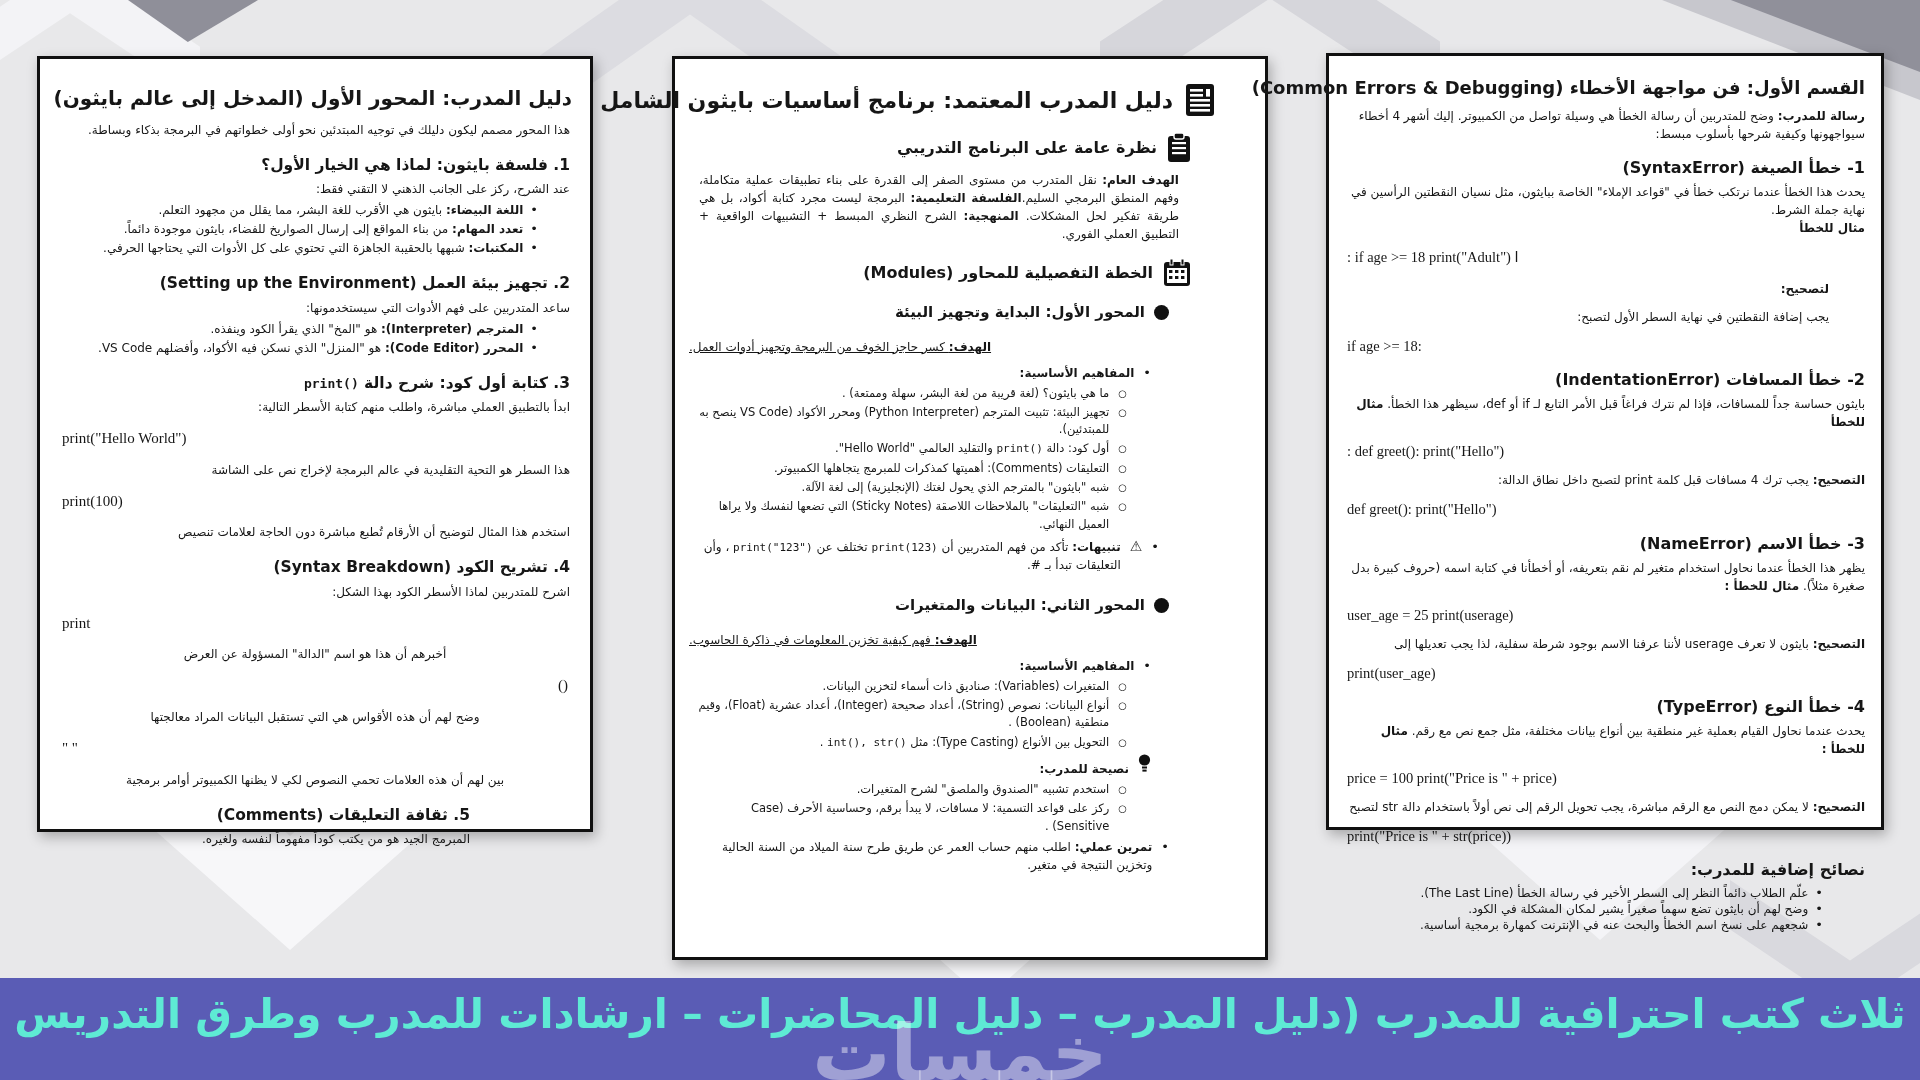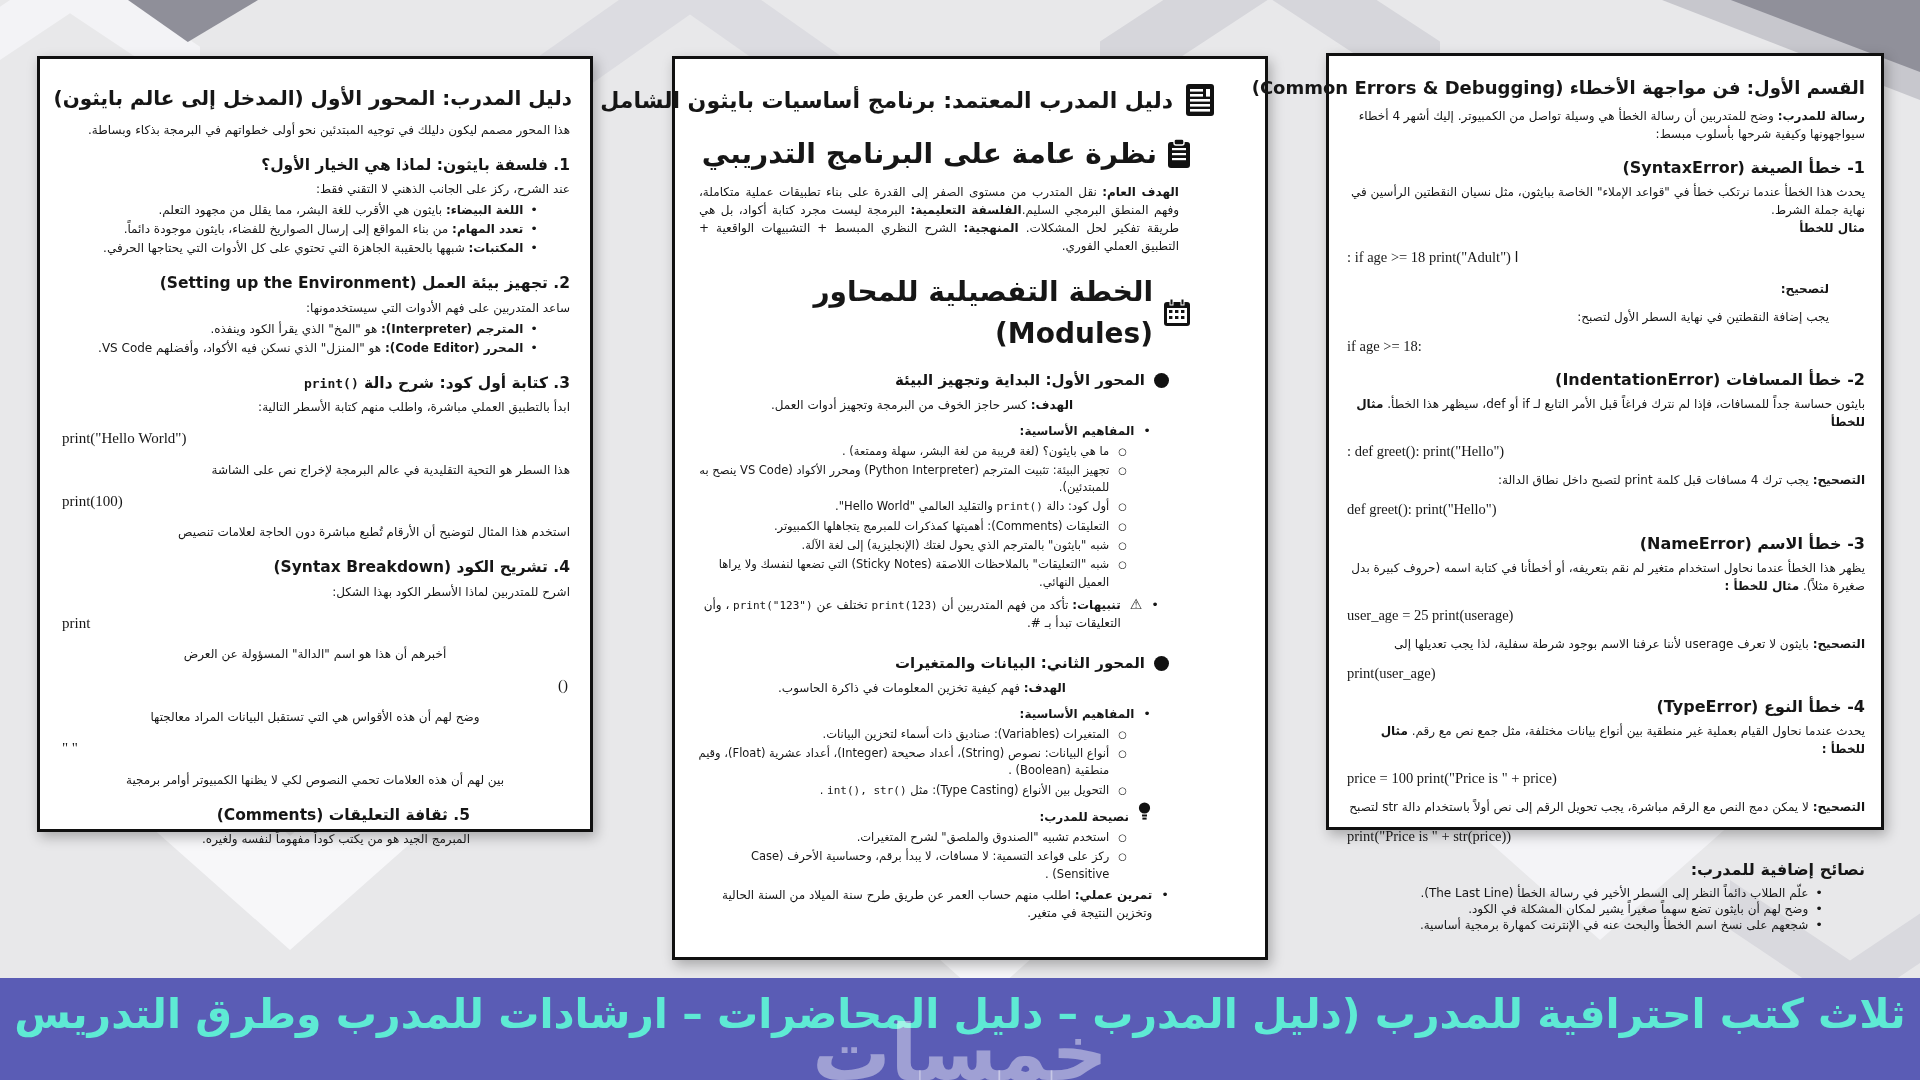--- a/index.html
+++ b/index.html
@@ -23,24 +23,24 @@
   .blt{font-size:13px;line-height:1.2;}
   .cblt{font-size:10px;line-height:1.6;}
   .code{direction:ltr;text-align:left;font-family:"Liberation Serif",serif;font-size:15px;margin:13px 4px;line-height:1.25;}
   .code.r{text-align:right;margin-left:120px;}
   .cen{text-align:center !important;}
   .inset5{margin-left:0;margin-right:100px;}
   .hmono{font-family:"DejaVu Sans Mono",monospace;font-size:13px;font-weight:bold;}
   .mono{font-family:"DejaVu Sans Mono",monospace;font-size:11px;}
   
   .p2 .title{display:flex;align-items:center;gap:12px;font-size:22px;font-weight:bold;white-space:nowrap;padding-right:36px;margin:8px 0 16px;}
-  .p2 .sh{display:flex;align-items:center;gap:10px;font-size:28px;font-weight:bold;padding-right:60px;margin:16px 0 8px;}
+  .p2 .sh{display:flex;align-items:center;gap:10px;font-size:16px;font-weight:bold;padding-right:60px;margin:16px 0 8px;}
   .p2 .para{font-size:12px;text-align:justify;margin:4px 72px 10px 10px;}
   .p2 .mh{display:flex;align-items:center;gap:9px;font-size:15px;font-weight:bold;padding-right:82px;margin:14px 0 4px;}
-  .p2 .goal{font-size:12px;text-align:center;padding-right:96px;margin:4px 0 8px;}
+  .p2 .goal{font-size:12px;text-align:left;padding-right:96px;margin:14px 0 8px;text-decoration:underline;}
   .p2 .li{display:flex;gap:9px;align-items:baseline;font-size:12px;padding-right:100px;margin:3px 0;text-align:right;}
   .p2 .li2{display:flex;gap:9px;align-items:baseline;font-size:11.5px;padding-right:124px;padding-left:6px;margin:2px 0;text-align:right;}
   .dot{width:15px;height:15px;border-radius:50%;background:#111;display:inline-block;flex:0 0 auto;}
   .warn-g{font-size:14px;}
   
   .p3 .title{font-size:18px;font-weight:bold;text-align:right;white-space:nowrap;margin:4px 4px 6px;}
   .p3 .b{font-size:12px;text-align:right;margin:2px 4px;}
   .p3 .h{font-size:16px;font-weight:bold;text-align:right;margin:13px 4px 3px;}
   .p3 .code{margin:11px 6px;font-size:14.5px;}
   .p3 .pr40{margin-right:40px;}

